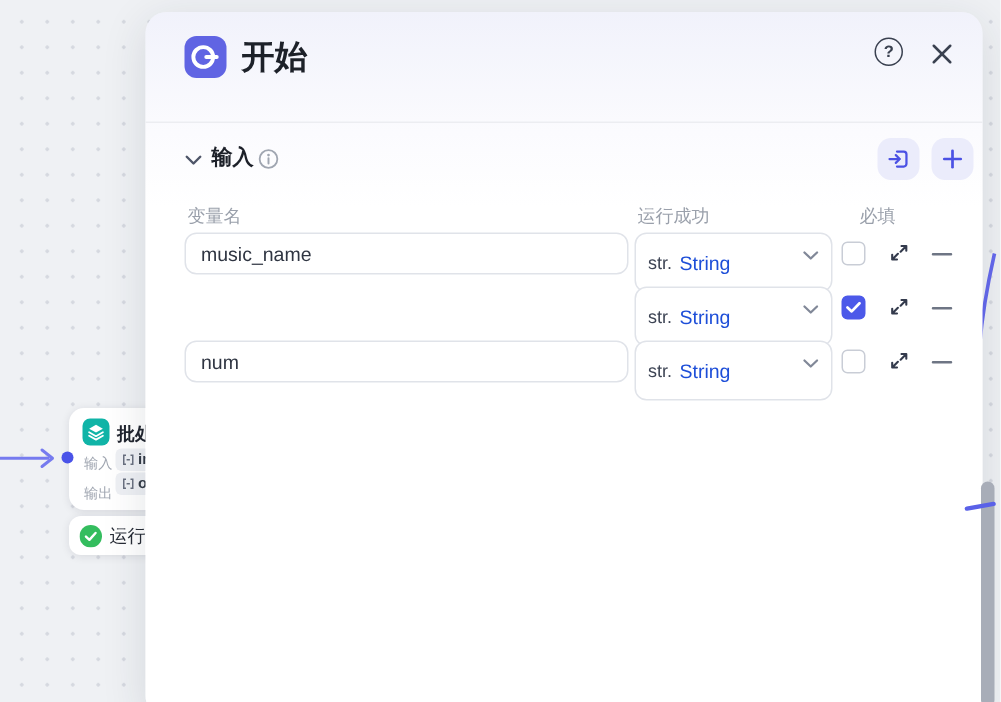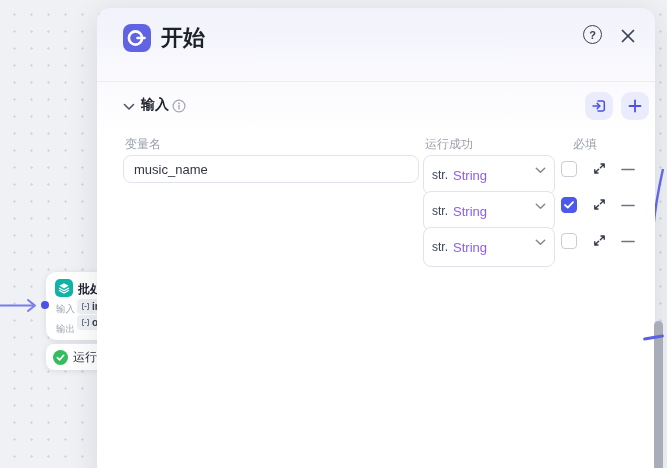--- a/index.html
+++ b/index.html
@@ -57,21 +57,21 @@
   .col-name{left:28px;} .col-type{left:328px;} .col-req{left:462px;margin-left:14px;}
   .var-row{position:absolute;left:0;width:100%;height:28px;}
   .row-0{top:147px;} .row-1{top:183px;} .row-2{top:219px;}
   .name-input{position:absolute;left:26px;top:0;width:296px;height:28px;box-sizing:border-box;
     border:1px solid #E0E3E9;border-radius:8px;background:#fff;padding:0 10px;
     font-size:13px;color:#2F3542;font-family:"Liberation Sans","DejaVu Sans",sans-serif;outline:none;}
   .type-select{position:absolute;left:326px;top:0;width:132px;height:40px;box-sizing:border-box;
     border:1px solid #E0E3E9;border-radius:8px;background:#fff;display:flex;align-items:center;
     padding:0 24px 0 8px;cursor:pointer;}
   .type-prefix{font-size:12px;color:#3D4454;margin-right:5px;}
-  .type-text{font-size:13px;color:#8b5cf6;}
+  .type-text{font-size:13px;color:#1d4ed8;}
   .select-chevron{position:absolute;right:8px;top:11px;}
   .checkbox{position:absolute;left:464px;top:6px;width:16px;height:16px;box-sizing:border-box;
     border:1.5px solid #C9CDD6;border-radius:4px;background:#fff;cursor:pointer;
     display:flex;align-items:center;justify-content:center;}
   .checkbox svg{display:none;}
   .checkbox.checked{background:#4C59E9;border-color:#4C59E9;}
   .checkbox.checked svg{display:block;}
   .expand-btn{position:absolute;left:496px;top:7px;cursor:pointer;}
   .remove-btn{position:absolute;left:524px;top:13px;cursor:pointer;}
   
@@ -229,20 +229,21 @@
         </svg>
       </span>
       <span class="remove-btn">
         <svg width="14" height="3" viewBox="0 0 14 3">
             <line x1="1" y1="1.5" x2="13" y2="1.5" stroke="#6E7584" stroke-width="1.7" stroke-linecap="round"></line>
           </svg>
       </span>
     </div>
 
     <div class="var-row row-2">
+      <input class="name-input" value="num" style="">
       <span class="type-select">
         <span class="type-prefix">str.</span>
         <span class="type-text">String</span>
         <span class="select-chevron">
           <svg width="11" height="7" viewBox="0 0 11 7">
               <polyline points="1.3,1.3 5.5,5.3 9.7,1.3" fill="none" stroke="#818898" stroke-width="1.5" stroke-linecap="round" stroke-linejoin="round"></polyline>
             </svg>
         </span>
       </span>
       <span class="checkbox">

